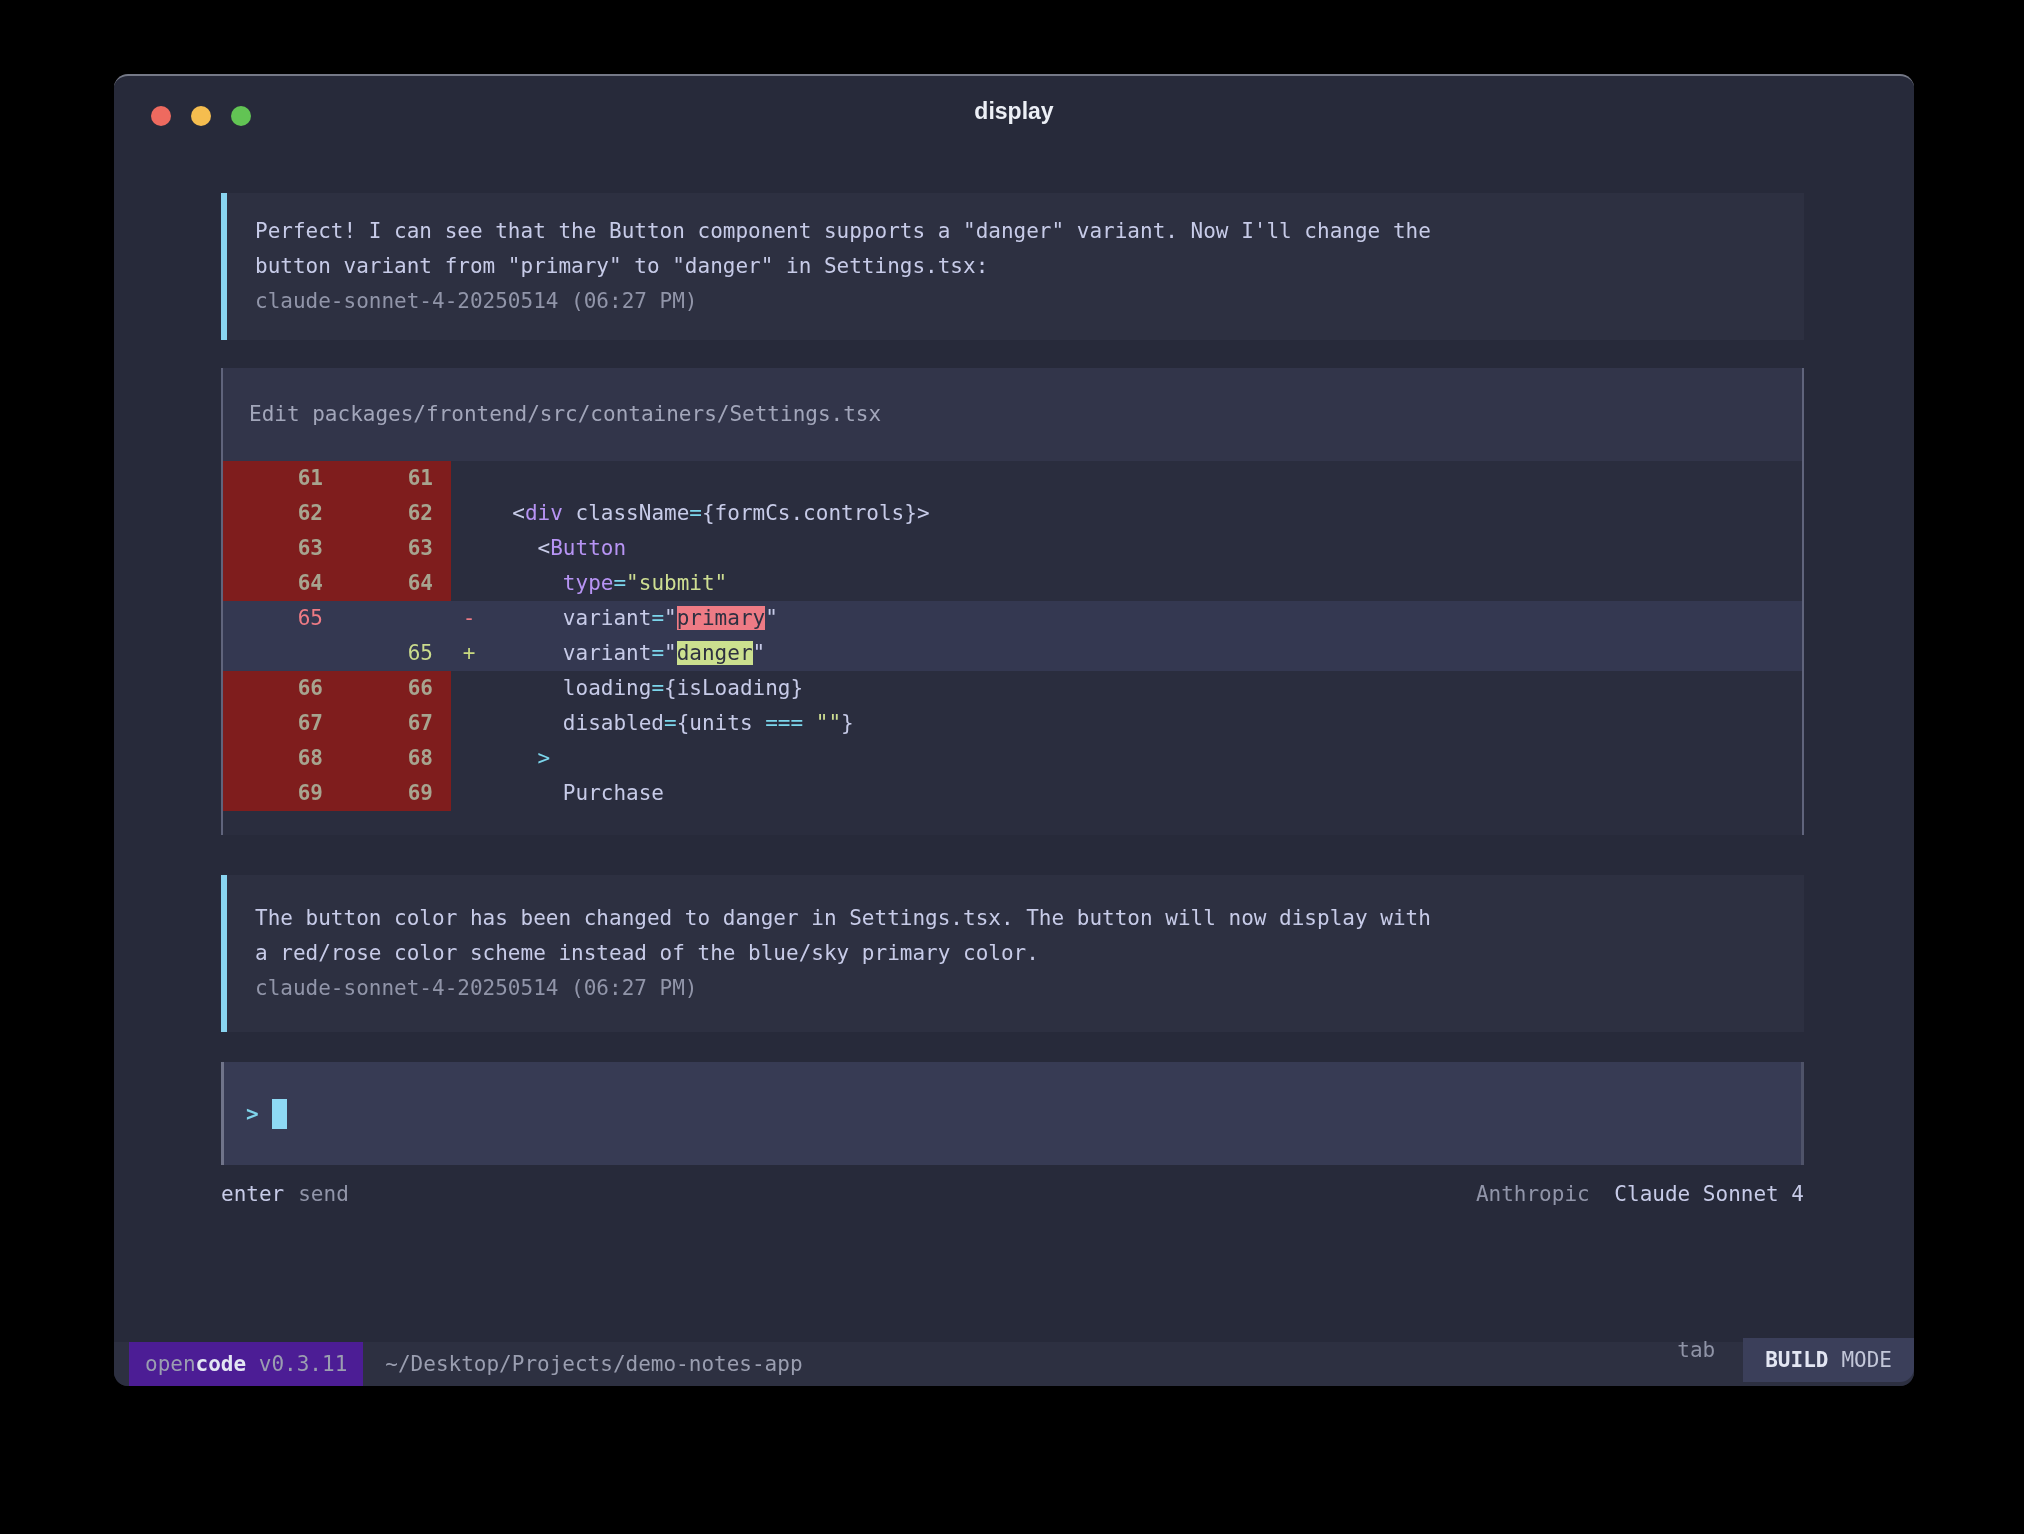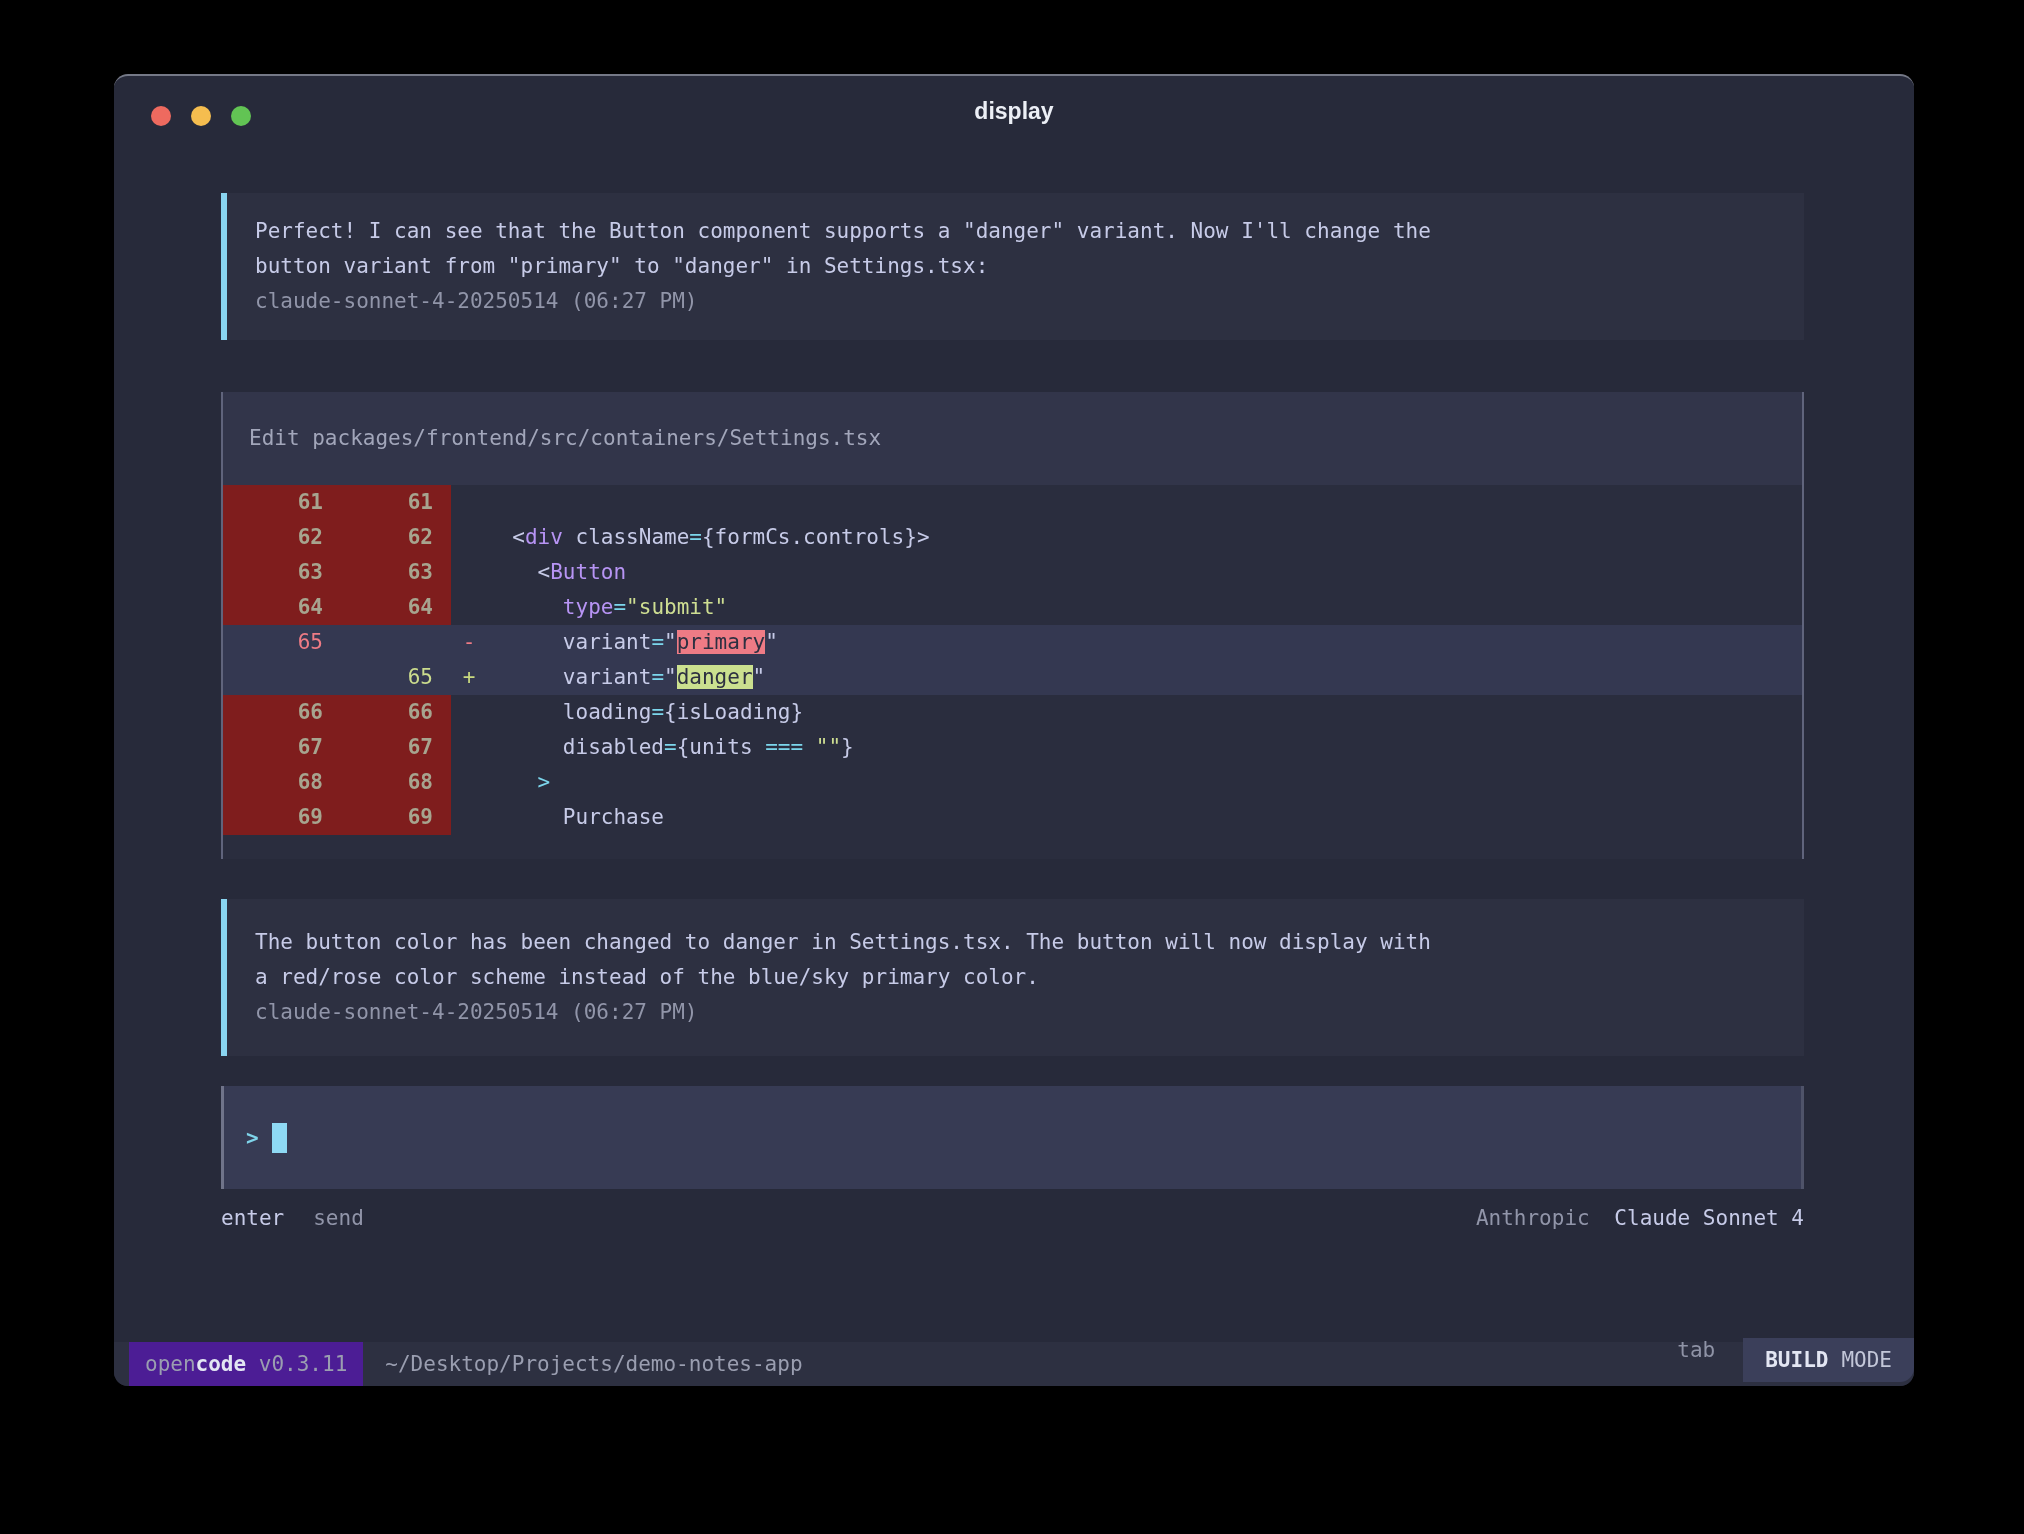--- a/index.html
+++ b/index.html
@@ -27,21 +27,21 @@
   .header-title { font-weight:bold; line-height:34px; color:#c9cde9; white-space:pre; }
   .header-sub { display:flex; line-height:34px; color:#9195a9; }
   .share-url { margin-right:30px; }
   .header-stats { margin-left:auto; color:#9a9eb0; }
   
   .msg { margin-top:26px; background:#2d3041; border-left:6px solid #89d4f0; padding:21px 0 21px 28px; line-height:35px; }
   .msg.second { margin-top:40px; padding:26px 0 26px 28px; }
   .msg-line { white-space:pre; }
   .msg-meta { color:#9195a9; }
   
-  .diff { margin-top:52px; border-left:2px solid #60647c; border-right:2px solid #60647c; }
+  .diff { margin-top:28px; border-left:2px solid #60647c; border-right:2px solid #60647c; }
   .diff-header { background:#32354a; padding:29px 26px; line-height:35px; color:#a2a6ba; white-space:pre; }
   .diff-rows { background:#2a2d3e; padding-bottom:24px; }
   .drow { display:flex; line-height:35px; height:35px; white-space:pre; }
   .gut { display:flex; padding-right:18px; }
   .drow.ctx .gut { background:#7f1d1d; color:#a7a48f;font-weight:bold; }
   .drow.del, .drow.add { background:#343851; }
   .drow.del .gut, .drow.add .gut { color:#a7a48f; }
   .gold { display:inline-block; width:100px; text-align:right; }
   .gnew { display:inline-block; width:110px; text-align:right; }
   .drow.del .gold { color:#ee7b85; }
@@ -55,21 +55,21 @@
   .tk-o { color:#7cd6ec; }
   .tk-s { color:#cede92; }
   .tk-dh { background:#ee7b85; color:#2d3041; }
   .tk-ah { background:#cbe08f; color:#2d3041; }
   
   .inputbox { margin-top:30px; background:#373b54; border-left:3px solid #70748a; border-right:3px solid #4f5369;
               height:103px; display:flex; align-items:center; padding-left:22px; }
   .prompt { color:#7fd4ea; font-weight:bold; }
   .cursor { display:inline-block; width:15px; height:30px; background:#8ed9f4; margin-left:13px; vertical-align:middle; }
   .input-footer { margin-top:12px; display:flex; line-height:35px; }
-  .hint-key { color:#c7cbe8; margin-right:29px; }
+  .hint-key { color:#c7cbe8; margin-right:14px; }
   .hint-act { color:#9195a9; }
   .model-info { margin-left:auto; }
   .model-provider { color:#9195a9; margin-right:12px; }
   .model-name { color:#c7cbe8; }
   
   .statusbar { position:absolute; left:0; right:0; bottom:0; height:44px; background:#2d3041;
                border-radius:0 0 14px 14px; display:flex; align-items:center; }
   .sb-chip { background:#4c1d95; height:44px; display:flex; align-items:center; padding:0 16px; margin-left:15px; white-space:pre; }
   .sb-open { color:#9a9eb0; }
   .sb-code { font-weight:bold; color:#e3e6f3; }

